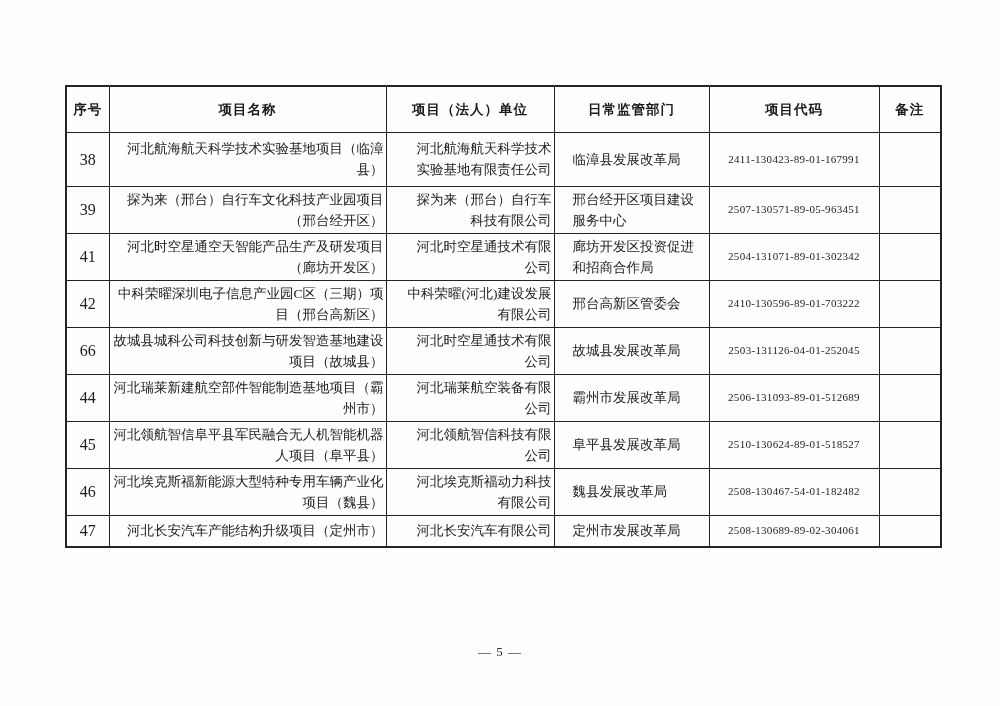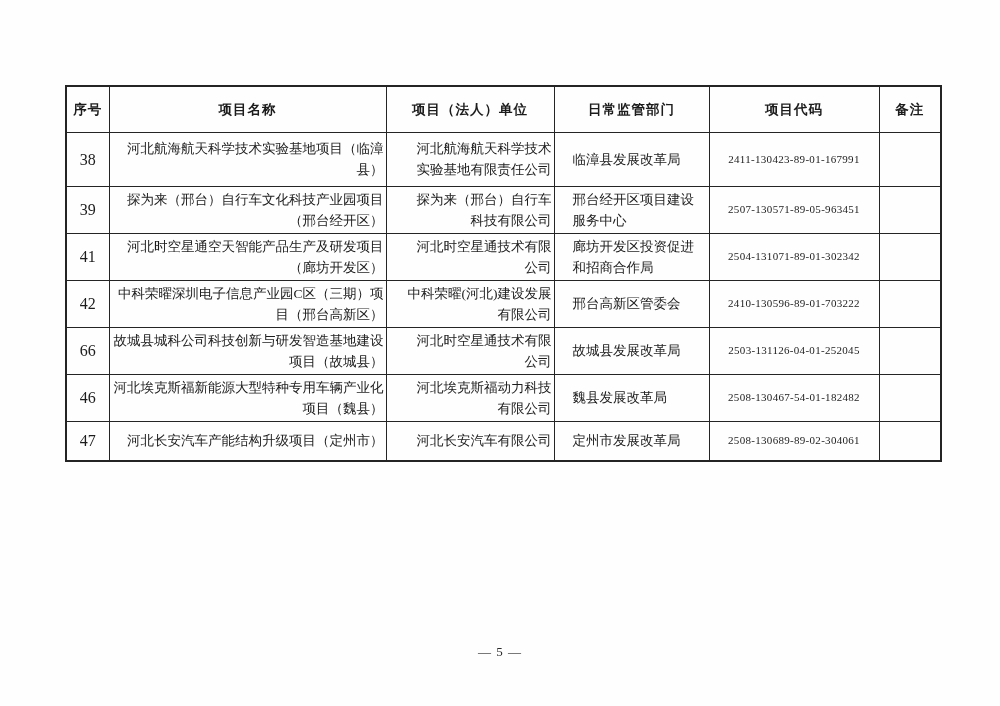--- a/index.html
+++ b/index.html
@@ -37,21 +37,21 @@
     vertical-align: middle;
     font-size: 13.5px;
     line-height: 21px;
     padding: 2px 3px;
     overflow: hidden;
     word-break: break-all;
   }
   thead tr { height: 46px; }
   tbody tr { height: 47px; }
   tbody tr.row-first { height: 54px; }
-  tbody tr.row-last  { height: 40px; margin-top: 47px; }
+  tbody tr.row-last  { height: 32px; margin-top: 47px; }
   th {
     font-weight: bold;
     text-align: center;
     font-size: 13.5px;
     letter-spacing: 1px;
   }
   .c-no   { text-align: center; font-size: 16px; }
   .c-name { text-align: right;  padding-left: 4px; padding-right: 2px; }
   .c-unit { text-align: right;  padding-left: 20px; padding-right: 2px; }
   .c-dept { text-align: left;  padding-left: 18px; padding-right: 2px; }
@@ -127,20 +127,36 @@
       </tr>
       <tr>
         <td class="c-no">66</td>
         <td class="c-name">故城县城科公司科技创新与研发智造基地建设项目（故城县）</td>
         <td class="c-unit">河北时空星通技术有限公司</td>
         <td class="c-dept">故城县发展改革局</td>
         <td class="c-code">2503-131126-04-01-252045</td>
         <td class="c-remark"></td>
       </tr>
       <tr>
+        <td class="c-no">44</td>
+        <td class="c-name">河北瑞莱新建航空部件智能制造基地项目（霸州市）</td>
+        <td class="c-unit">河北瑞莱航空装备有限公司</td>
+        <td class="c-dept">霸州市发展改革局</td>
+        <td class="c-code">2506-131093-89-01-512689</td>
+        <td class="c-remark"></td>
+      </tr>
+      <tr>
+        <td class="c-no">45</td>
+        <td class="c-name">河北领航智信阜平县军民融合无人机智能机器人项目（阜平县）</td>
+        <td class="c-unit">河北领航智信科技有限公司</td>
+        <td class="c-dept">阜平县发展改革局</td>
+        <td class="c-code">2510-130624-89-01-518527</td>
+        <td class="c-remark"></td>
+      </tr>
+      <tr>
         <td class="c-no">46</td>
         <td class="c-name">河北埃克斯福新能源大型特种专用车辆产业化项目（魏县）</td>
         <td class="c-unit">河北埃克斯福动力科技有限公司</td>
         <td class="c-dept">魏县发展改革局</td>
         <td class="c-code">2508-130467-54-01-182482</td>
         <td class="c-remark"></td>
       </tr>
       <tr class="row-last">
         <td class="c-no">47</td>
         <td class="c-name">河北长安汽车产能结构升级项目（定州市）</td>

